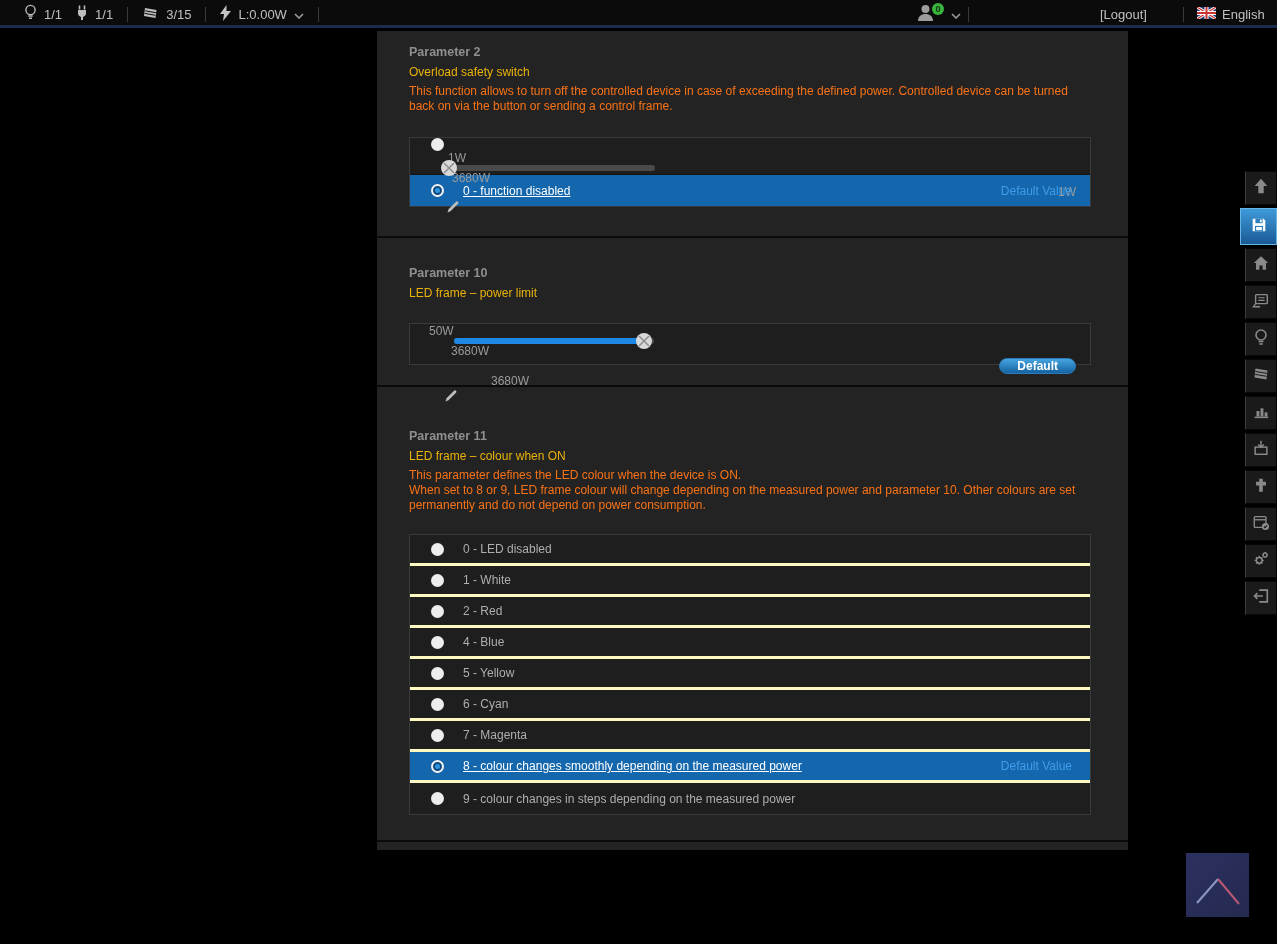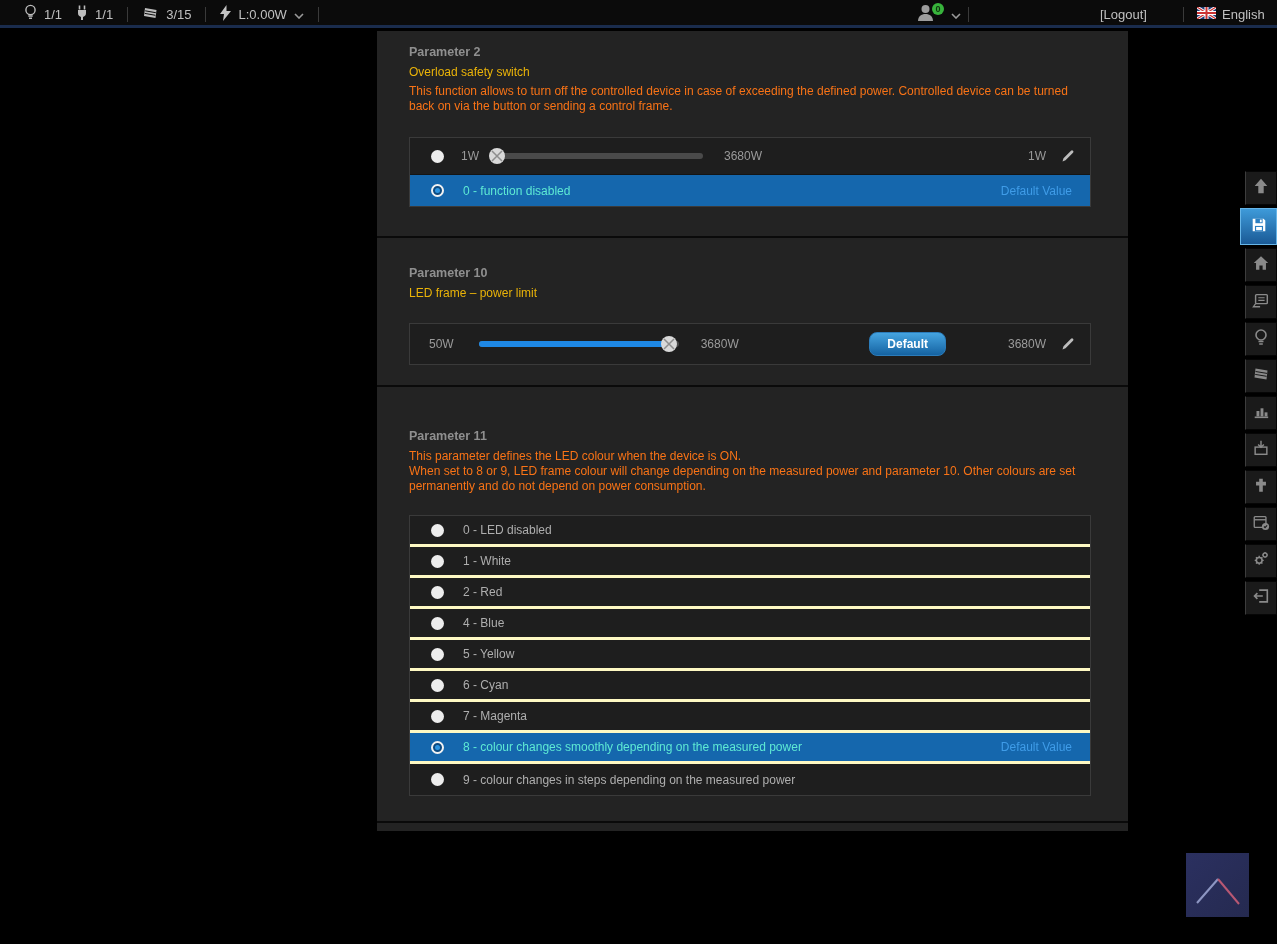--- a/index.html
+++ b/index.html
@@ -25,37 +25,37 @@
   section { background: #232323; padding: 14px 37px 29px 32px; }
   #sec10 { padding-top: 28px; padding-bottom: 20px; }
   #sec11 { padding-top: 42px; padding-bottom: 25px; }
   .divider { height: 2px; background: #0a0a0a; }
   .sliver { height: 8px; background: #232323; }
   .param-title { font-size: 12.5px; font-weight: bold; color: #8f8f8f; margin-bottom: 6px; }
   .subtitle { font-size: 12px; color: #eab308; margin-bottom: 5px; }
   .desc { font-size: 12px; color: #f97316; line-height: 15px; max-width: 676px; }
 
   .group { margin-top: 23px; border: 1px solid #3a3a3a; background: #1e1e1e; }
-  .row { display: flex; align-items: center; }
+  .row { display: flex; align-items: flex-start; flex-direction: column; }
   .slider-row { height: 37px; padding: 0 14px 0 21px; border-bottom: 1px solid #141414; }
   .single-row { height: 40px; padding: 0 14px 0 19px; }
   .option-row { height: 31px; padding: 0 14px 0 21px; background: #1e1e1e;
     border-bottom: 3px solid #fef9c3; display: flex; align-items: center; }
   .option-row:last-child { border-bottom: none; }
   .option-row.selected { background: #1567ad; }
   .option-list { margin-top: 21px; border: 1px solid #3a3a3a; }
 
   .radio { width: 13px; height: 13px; border-radius: 50%; background: #ededed; flex: none; }
   .radio-sel { width: 13px; height: 13px; border-radius: 50%; border: 2px solid #f2f2f2;
     background: #0d4a80; position: relative; flex: none; }
   .radio-sel::after { content: ""; position: absolute; left: 2px; top: 2px; width: 5px; height: 5px;
     border-radius: 50%; background: #2f95e0; }
 
   .opt-label { margin-left: 19px; font-size: 12px; color: #aeaeae; }
-  .selected .opt-label { color: #5eead4; }
+  .selected .opt-label { color: #ffffff; text-decoration: underline; }
   .default-badge { margin-left: auto; font-size: 12px; color: #3f9ce8; padding-right: 4px; }
 
   .minmax, .cur-value { font-size: 12px; color: #9a9a9a; flex: none; }
   .slider { position: relative; height: 6px; border-radius: 3px; background: #4a4a4a; flex: none; }
   .slider .fill { position: absolute; left: 0; top: 0; bottom: 0; background: #1e88e5; border-radius: 3px; }
   .handle { position: absolute; top: 50%; transform: translate(-50%, -50%); line-height: 0; }
 
   .default-btn { margin-left: auto; height: 24px; padding: 0 17px;
     background: linear-gradient(#45a4e0, #1563a2); border: 1px solid #2b7cba; border-radius: 8px;
     color: #fff; font-weight: bold; font-size: 12px; font-family: inherit; cursor: pointer; }
@@ -226,20 +226,21 @@
             </svg>
         </span>
       </div>
     </div>
   </section>
 
   <div class="divider"></div>
 
   <section id="sec11">
     <div class="param-title">Parameter 11</div>
+    <div class="subtitle">LED frame – colour when ON</div>
     <p class="desc">This parameter defines the LED colour when the device is ON.</p>
     <p class="desc">When set to 8 or 9, LED frame colour will change depending on the measured power and parameter 10. Other colours are set permanently and do not depend on power consumption.</p>
     <div class="option-list">
         <div class="option-row">
           <span class="radio"></span>
           <span class="opt-label">0 - LED disabled</span>
         </div>
         <div class="option-row">
           <span class="radio"></span>
           <span class="opt-label">1 - White</span>

